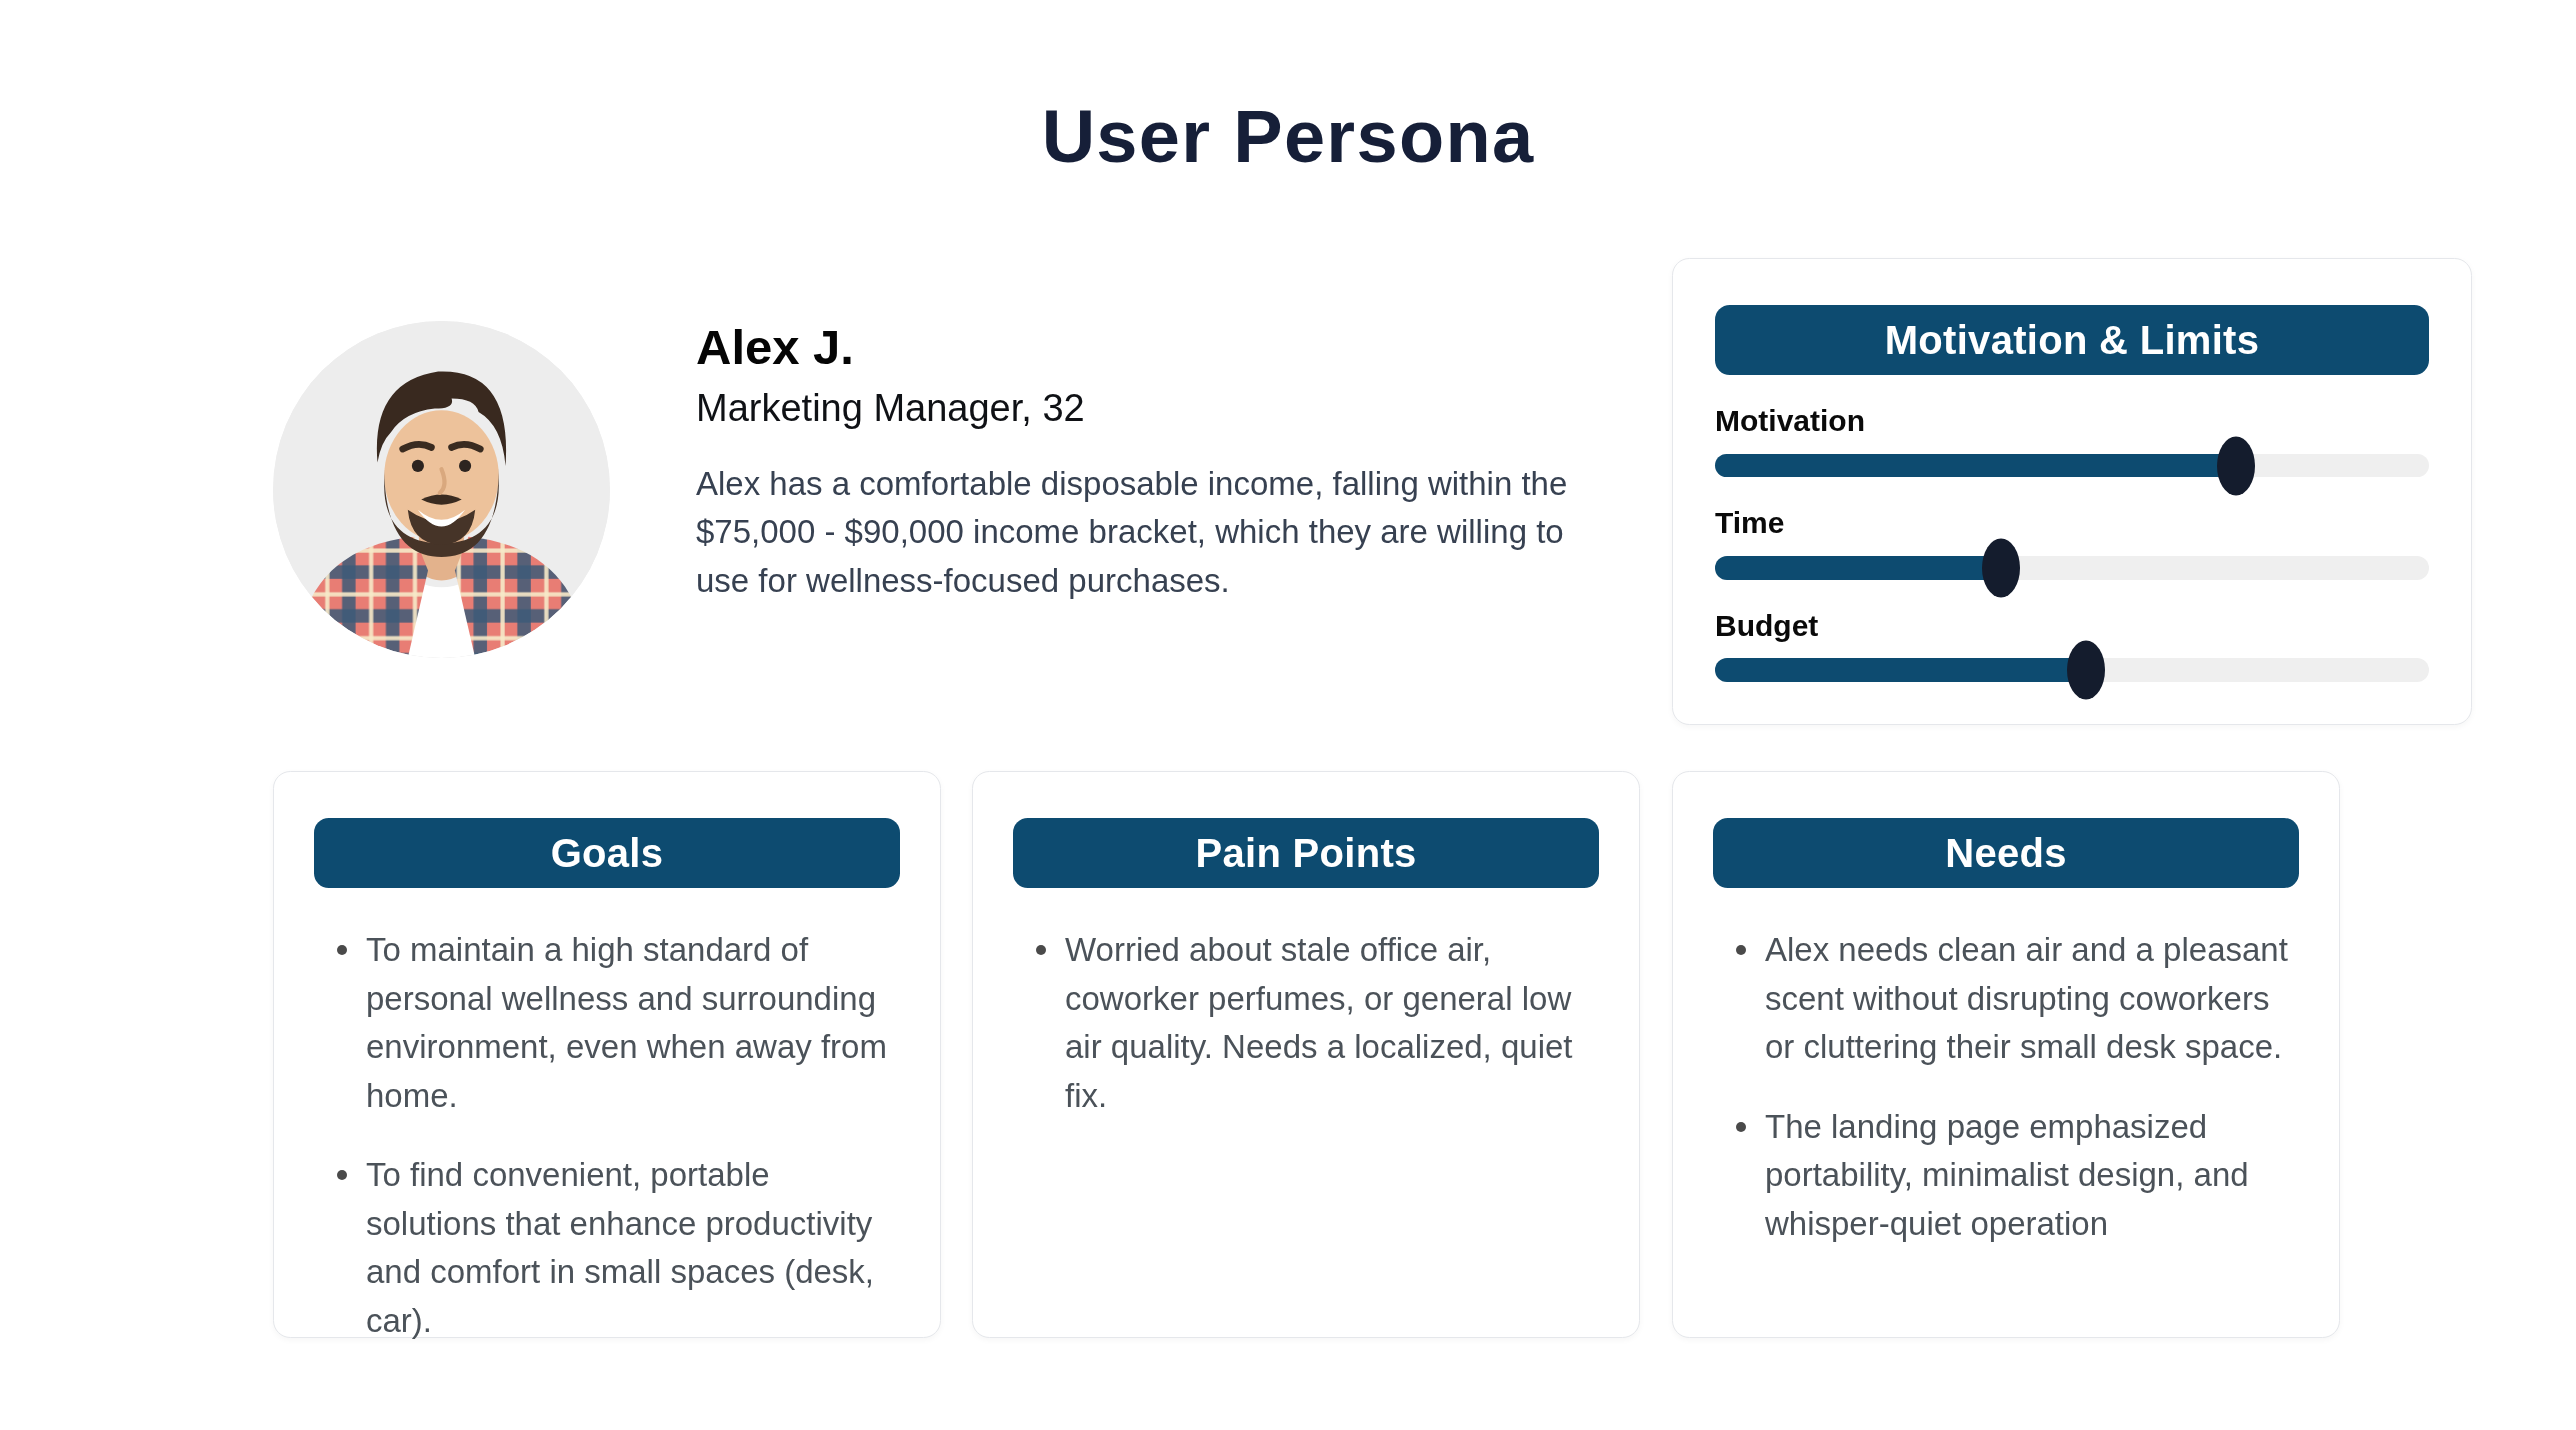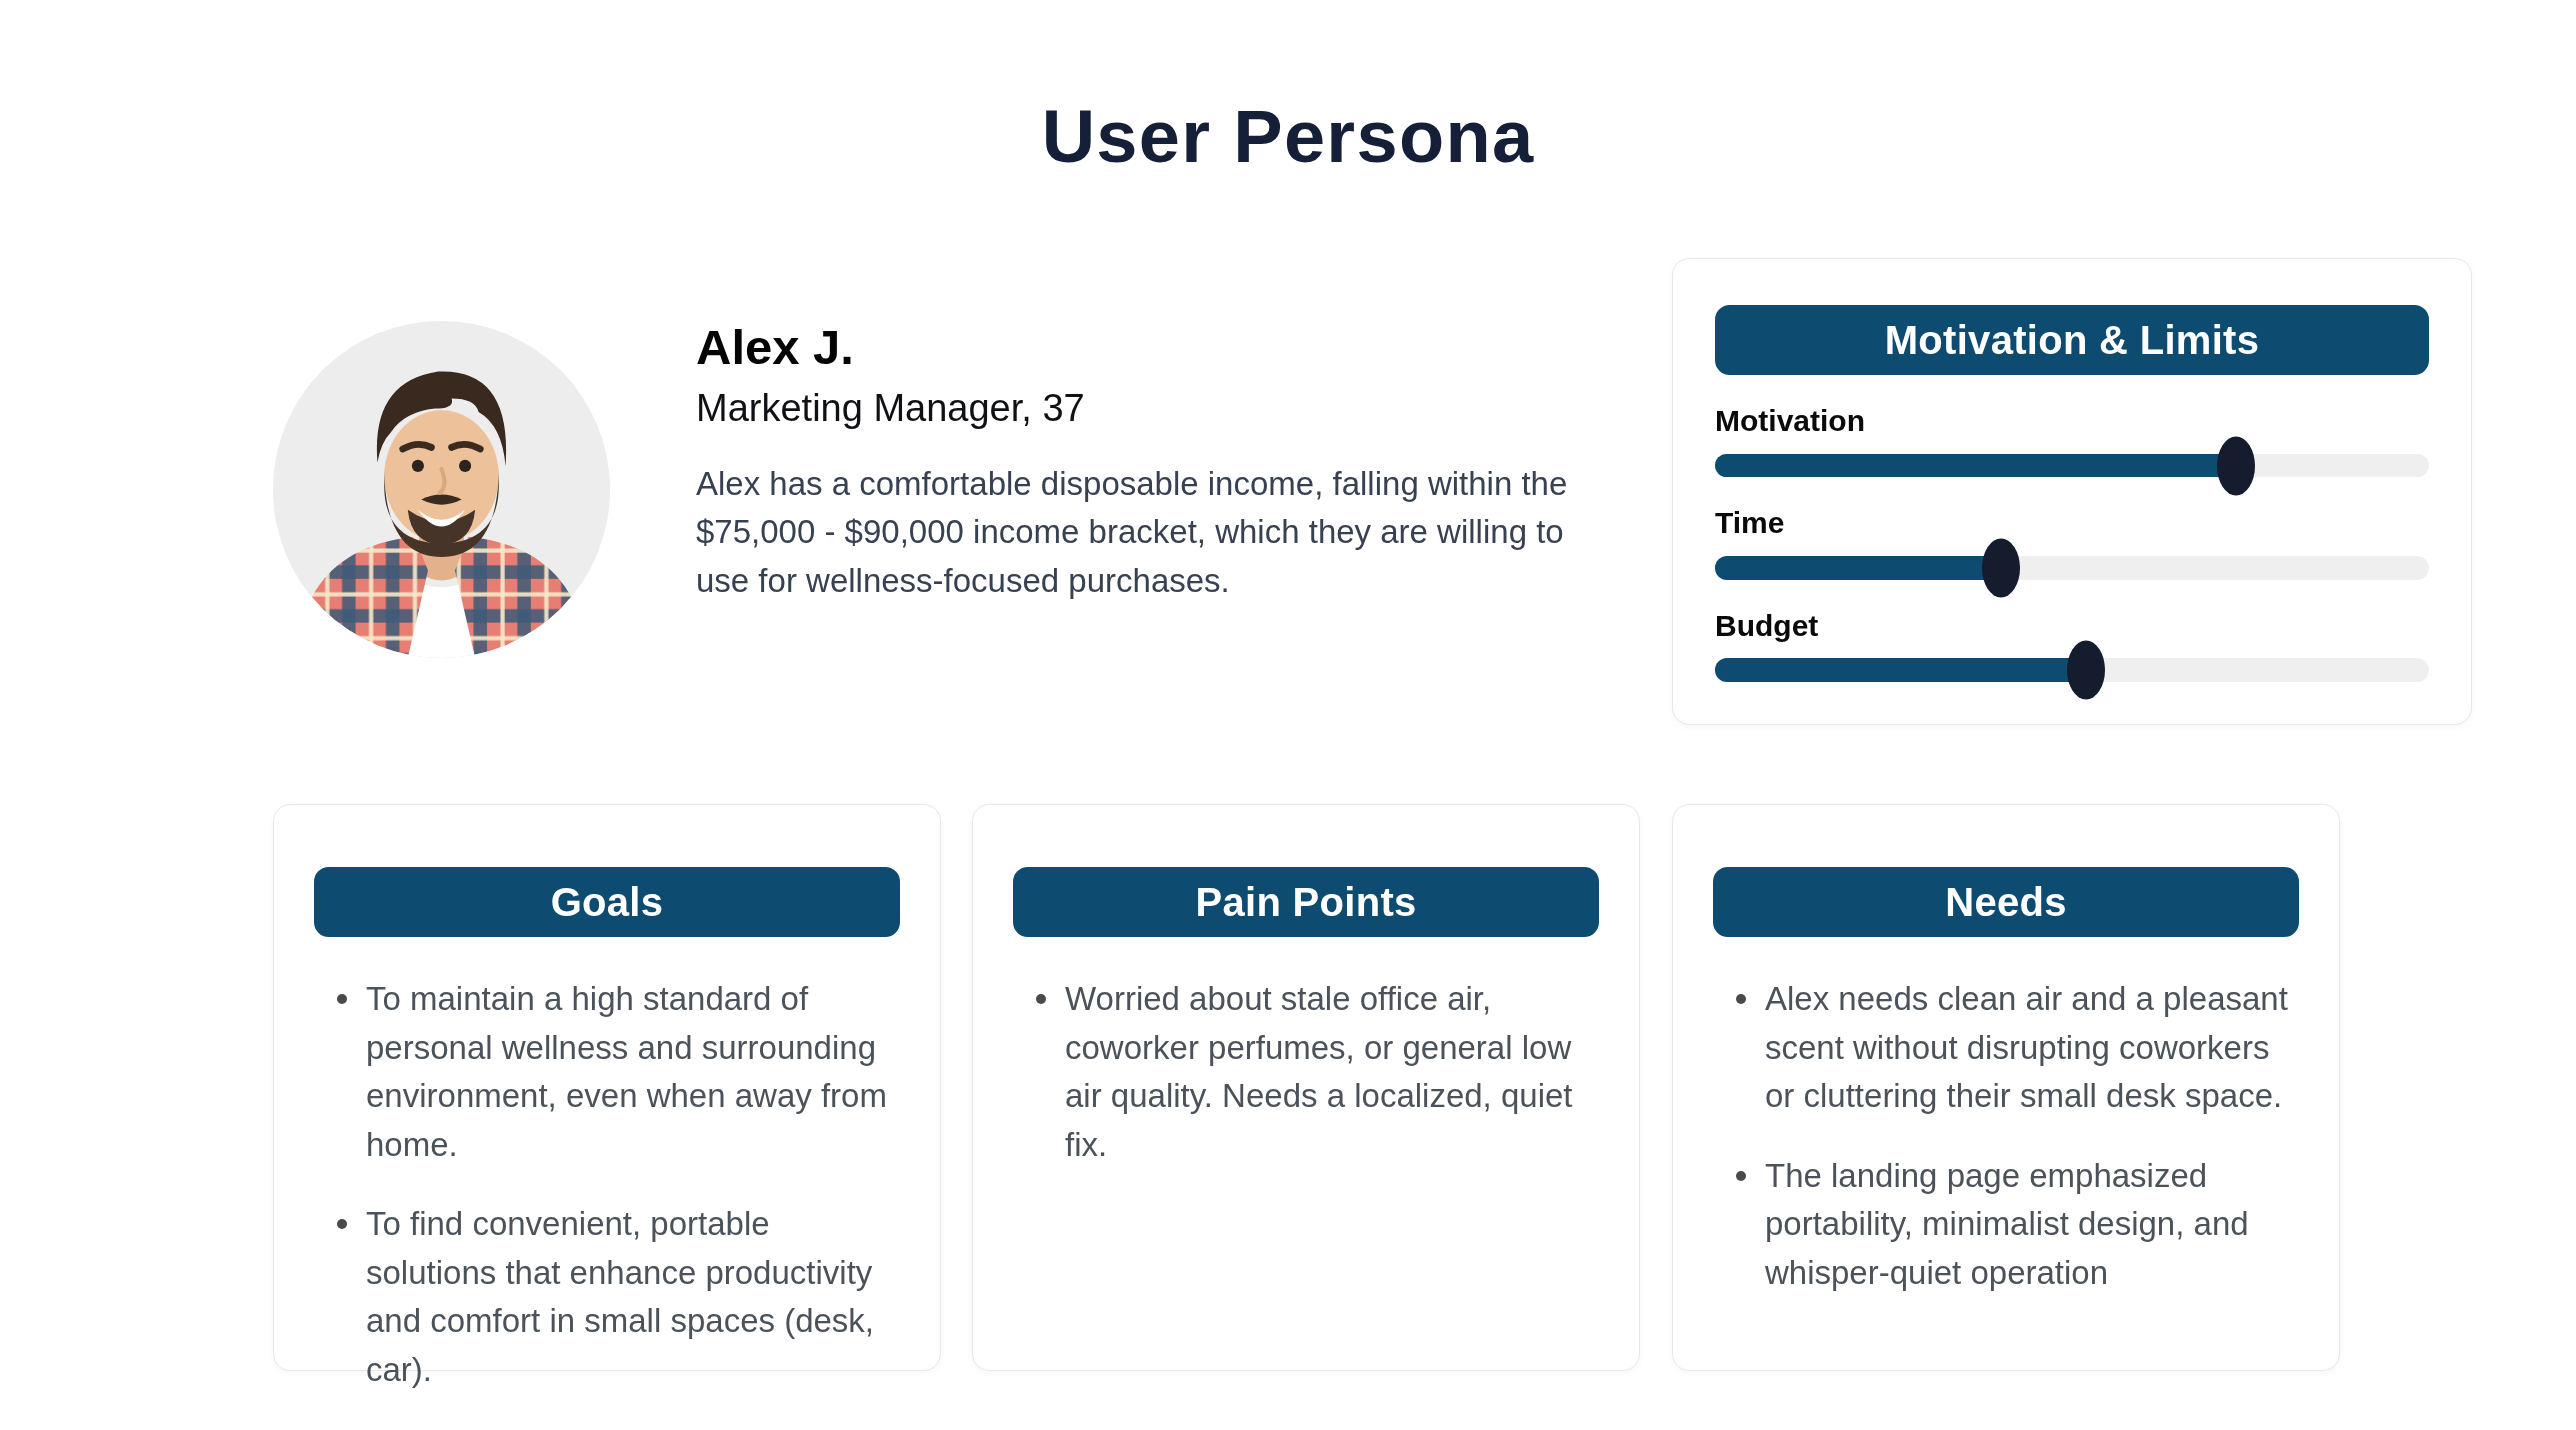--- a/index.html
+++ b/index.html
@@ -60,21 +60,21 @@
   .slider .fill{
     position:absolute;left:0;top:0;height:100%;border-radius:13.4px;
     background:var(--accent);
   }
   .slider .knob{
     position:absolute;top:50%;width:38px;height:59px;border-radius:50%;
     background:var(--knob);transform:translate(-50%,-50%);
   }
 
   
-  .info-card{top:804px;width:668px;height:567px;padding:16px 40px;}
+  .info-card{top:771px;width:668px;height:567px;padding:0 40px;}
   .info-card .pill{margin-top:46px;}
   .info-card ul{list-style:none;margin:38px 0 0 0;padding:0;}
   .info-card li{
     position:relative;padding-left:52px;
     font-size:33px;line-height:1.47;color:var(--bullet-gray);
   }
   .info-card li + li{margin-top:31px;}
   .info-card li .dot{
     position:absolute;left:23px;top:19px;width:10px;height:10px;border-radius:50%;
     background:#4a4a4a;
@@ -130,21 +130,21 @@
       <path d="M77 76 Q86 71 94 75" stroke="#3a2b20" stroke-width="4" fill="none" stroke-linecap="round"></path>
       <path d="M106 75 Q114 71 123 76" stroke="#3a2b20" stroke-width="4" fill="none" stroke-linecap="round"></path>
 
       <path d="M62 84 Q58 36 98 30 Q142 28 138 86 Q136 62 122 54 Q120 46 106 46 Q108 52 96 52 Q78 54 70 66 Q64 72 62 84 Z" fill="#39291f"></path>
     </g>
   </svg>
 </div>
 
 <div class="profile-text">
   <h2 class="persona-name">Alex J.</h2>
-  <div class="persona-role">Marketing Manager, 37</div>
+  <div class="persona-role">Marketing Manager, 32</div>
   <p class="persona-desc">Alex has a comfortable disposable income, falling within the $75,000 - $90,000 income bracket, which they are willing to use for wellness-focused purchases.</p>
 </div>
 
 <aside class="card motivation-card">
   <div class="pill">Motivation &amp; Limits</div>
 
   <div class="slider-label">Motivation</div>
   <div class="slider">
     <div class="fill" style="width: 73%;"></div>
     <div class="knob" style="left: 73%;"></div>

